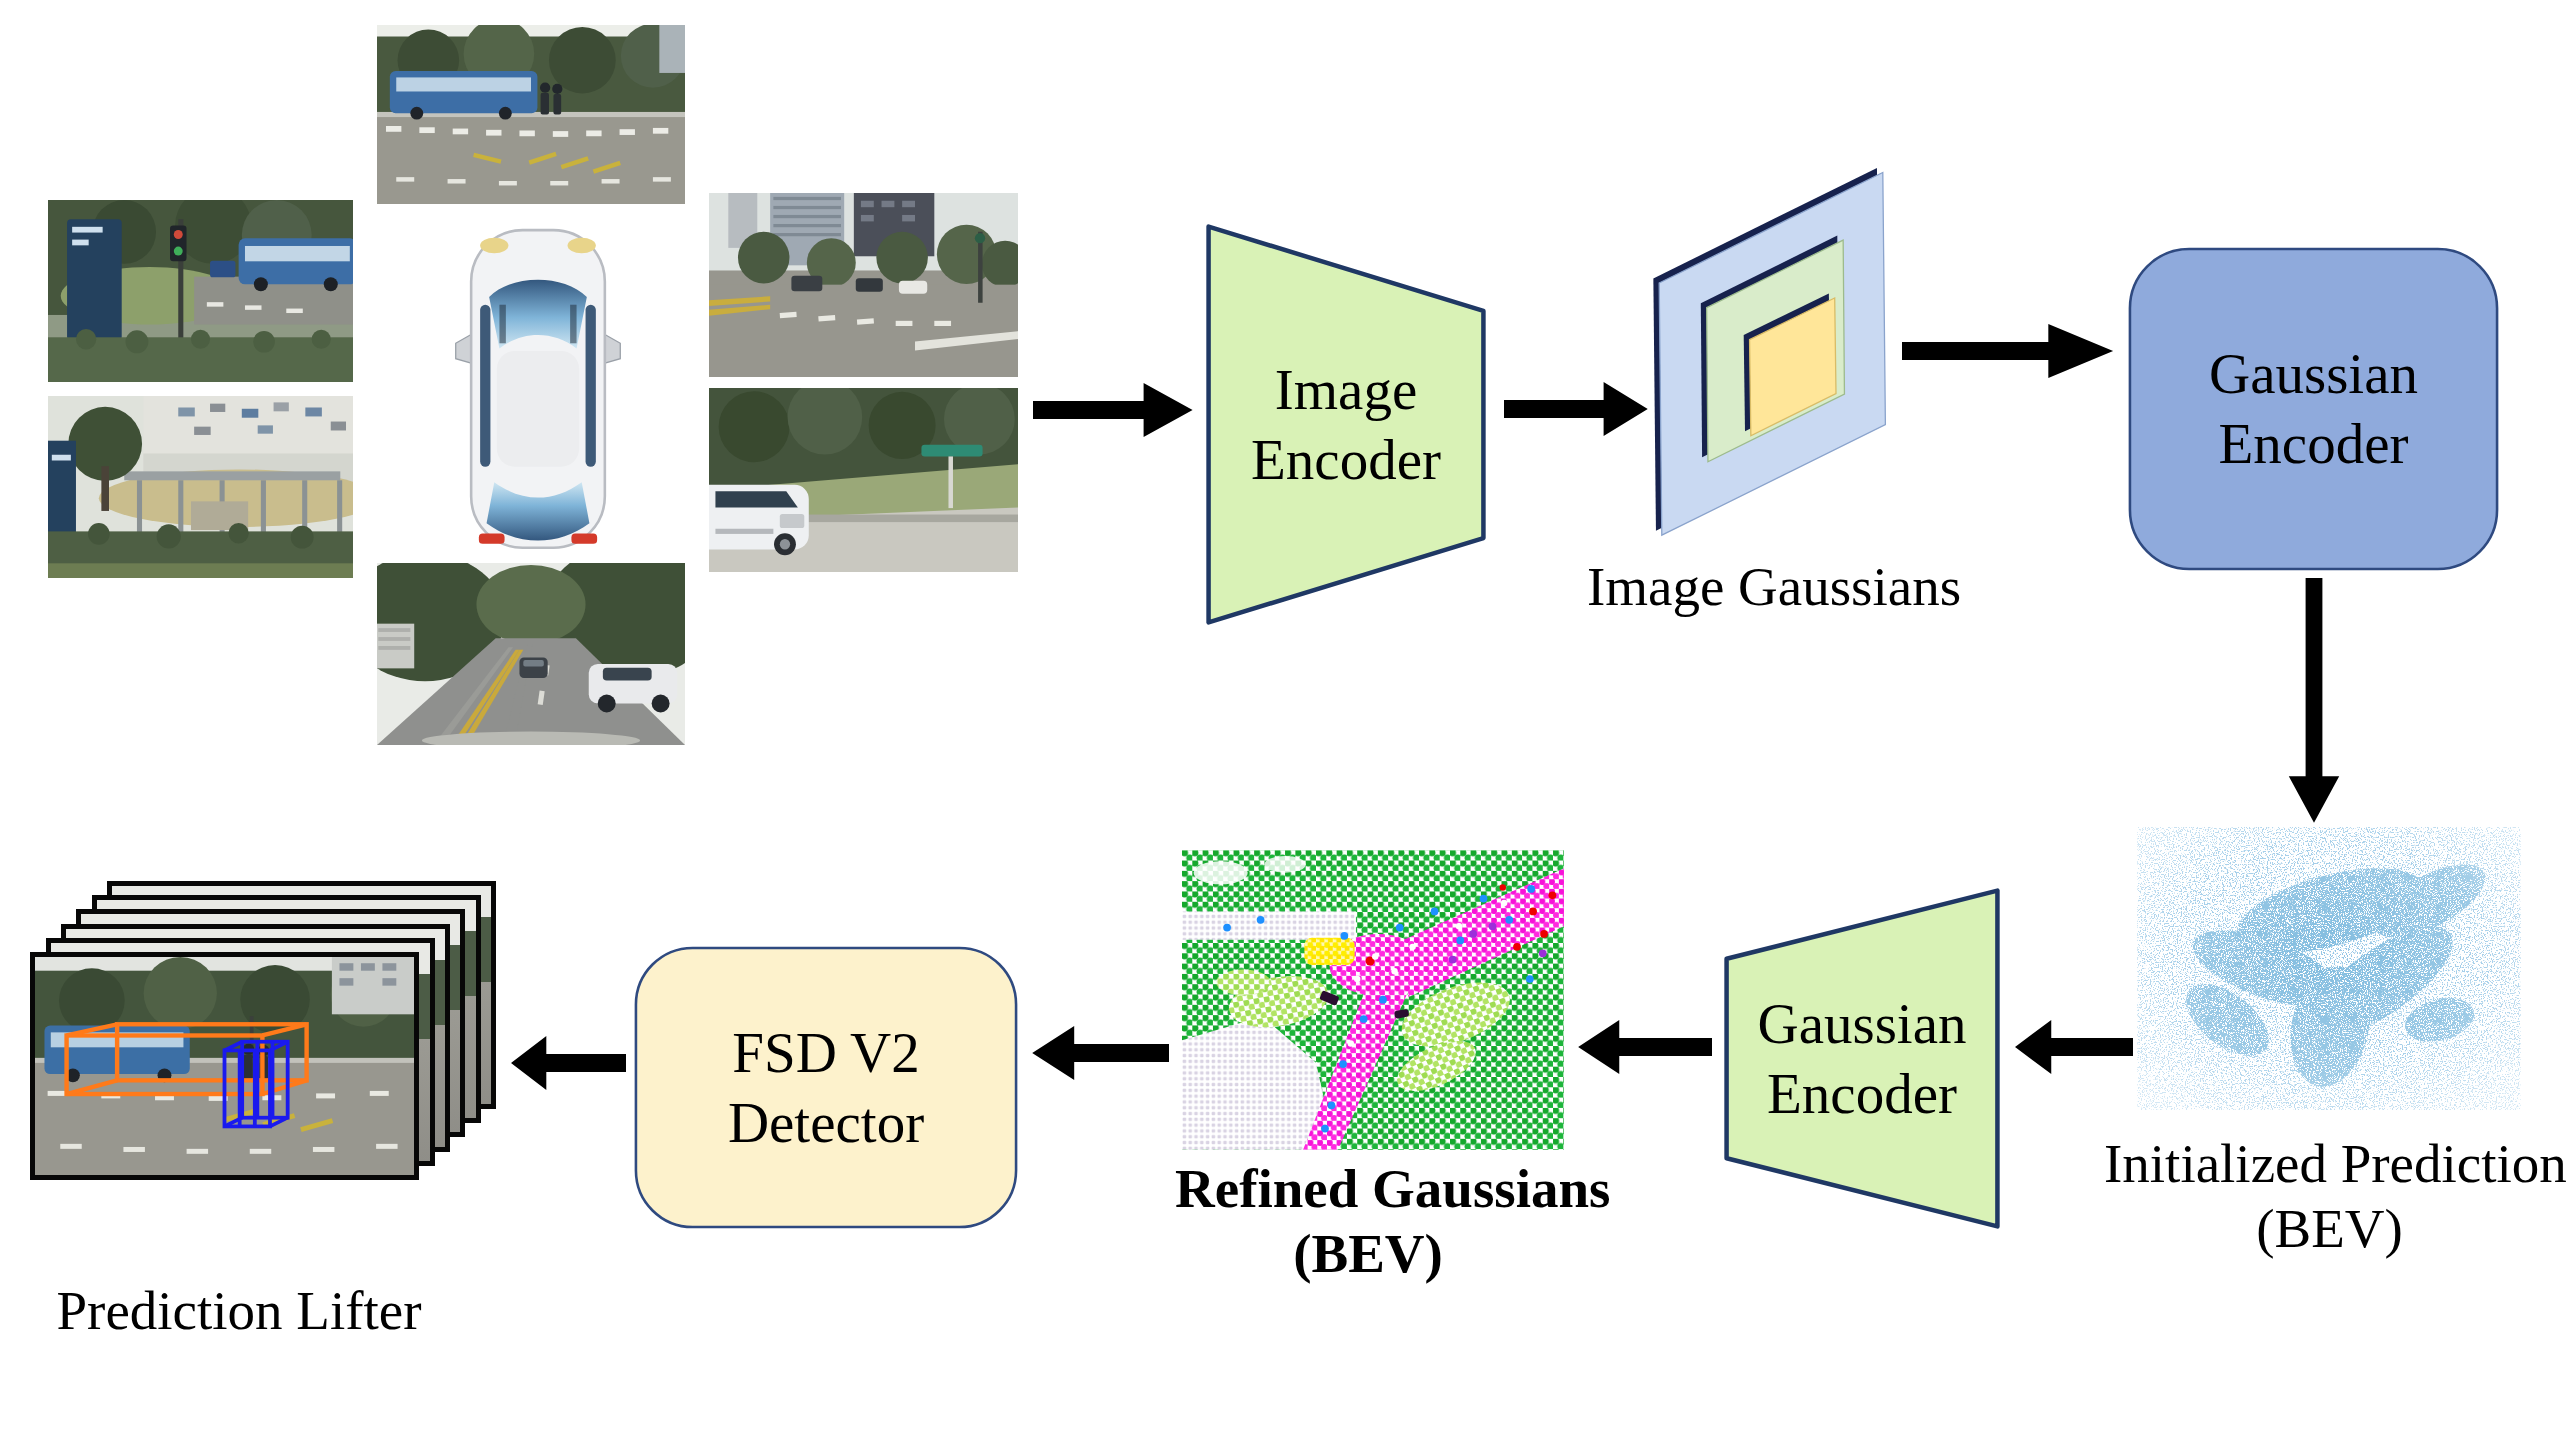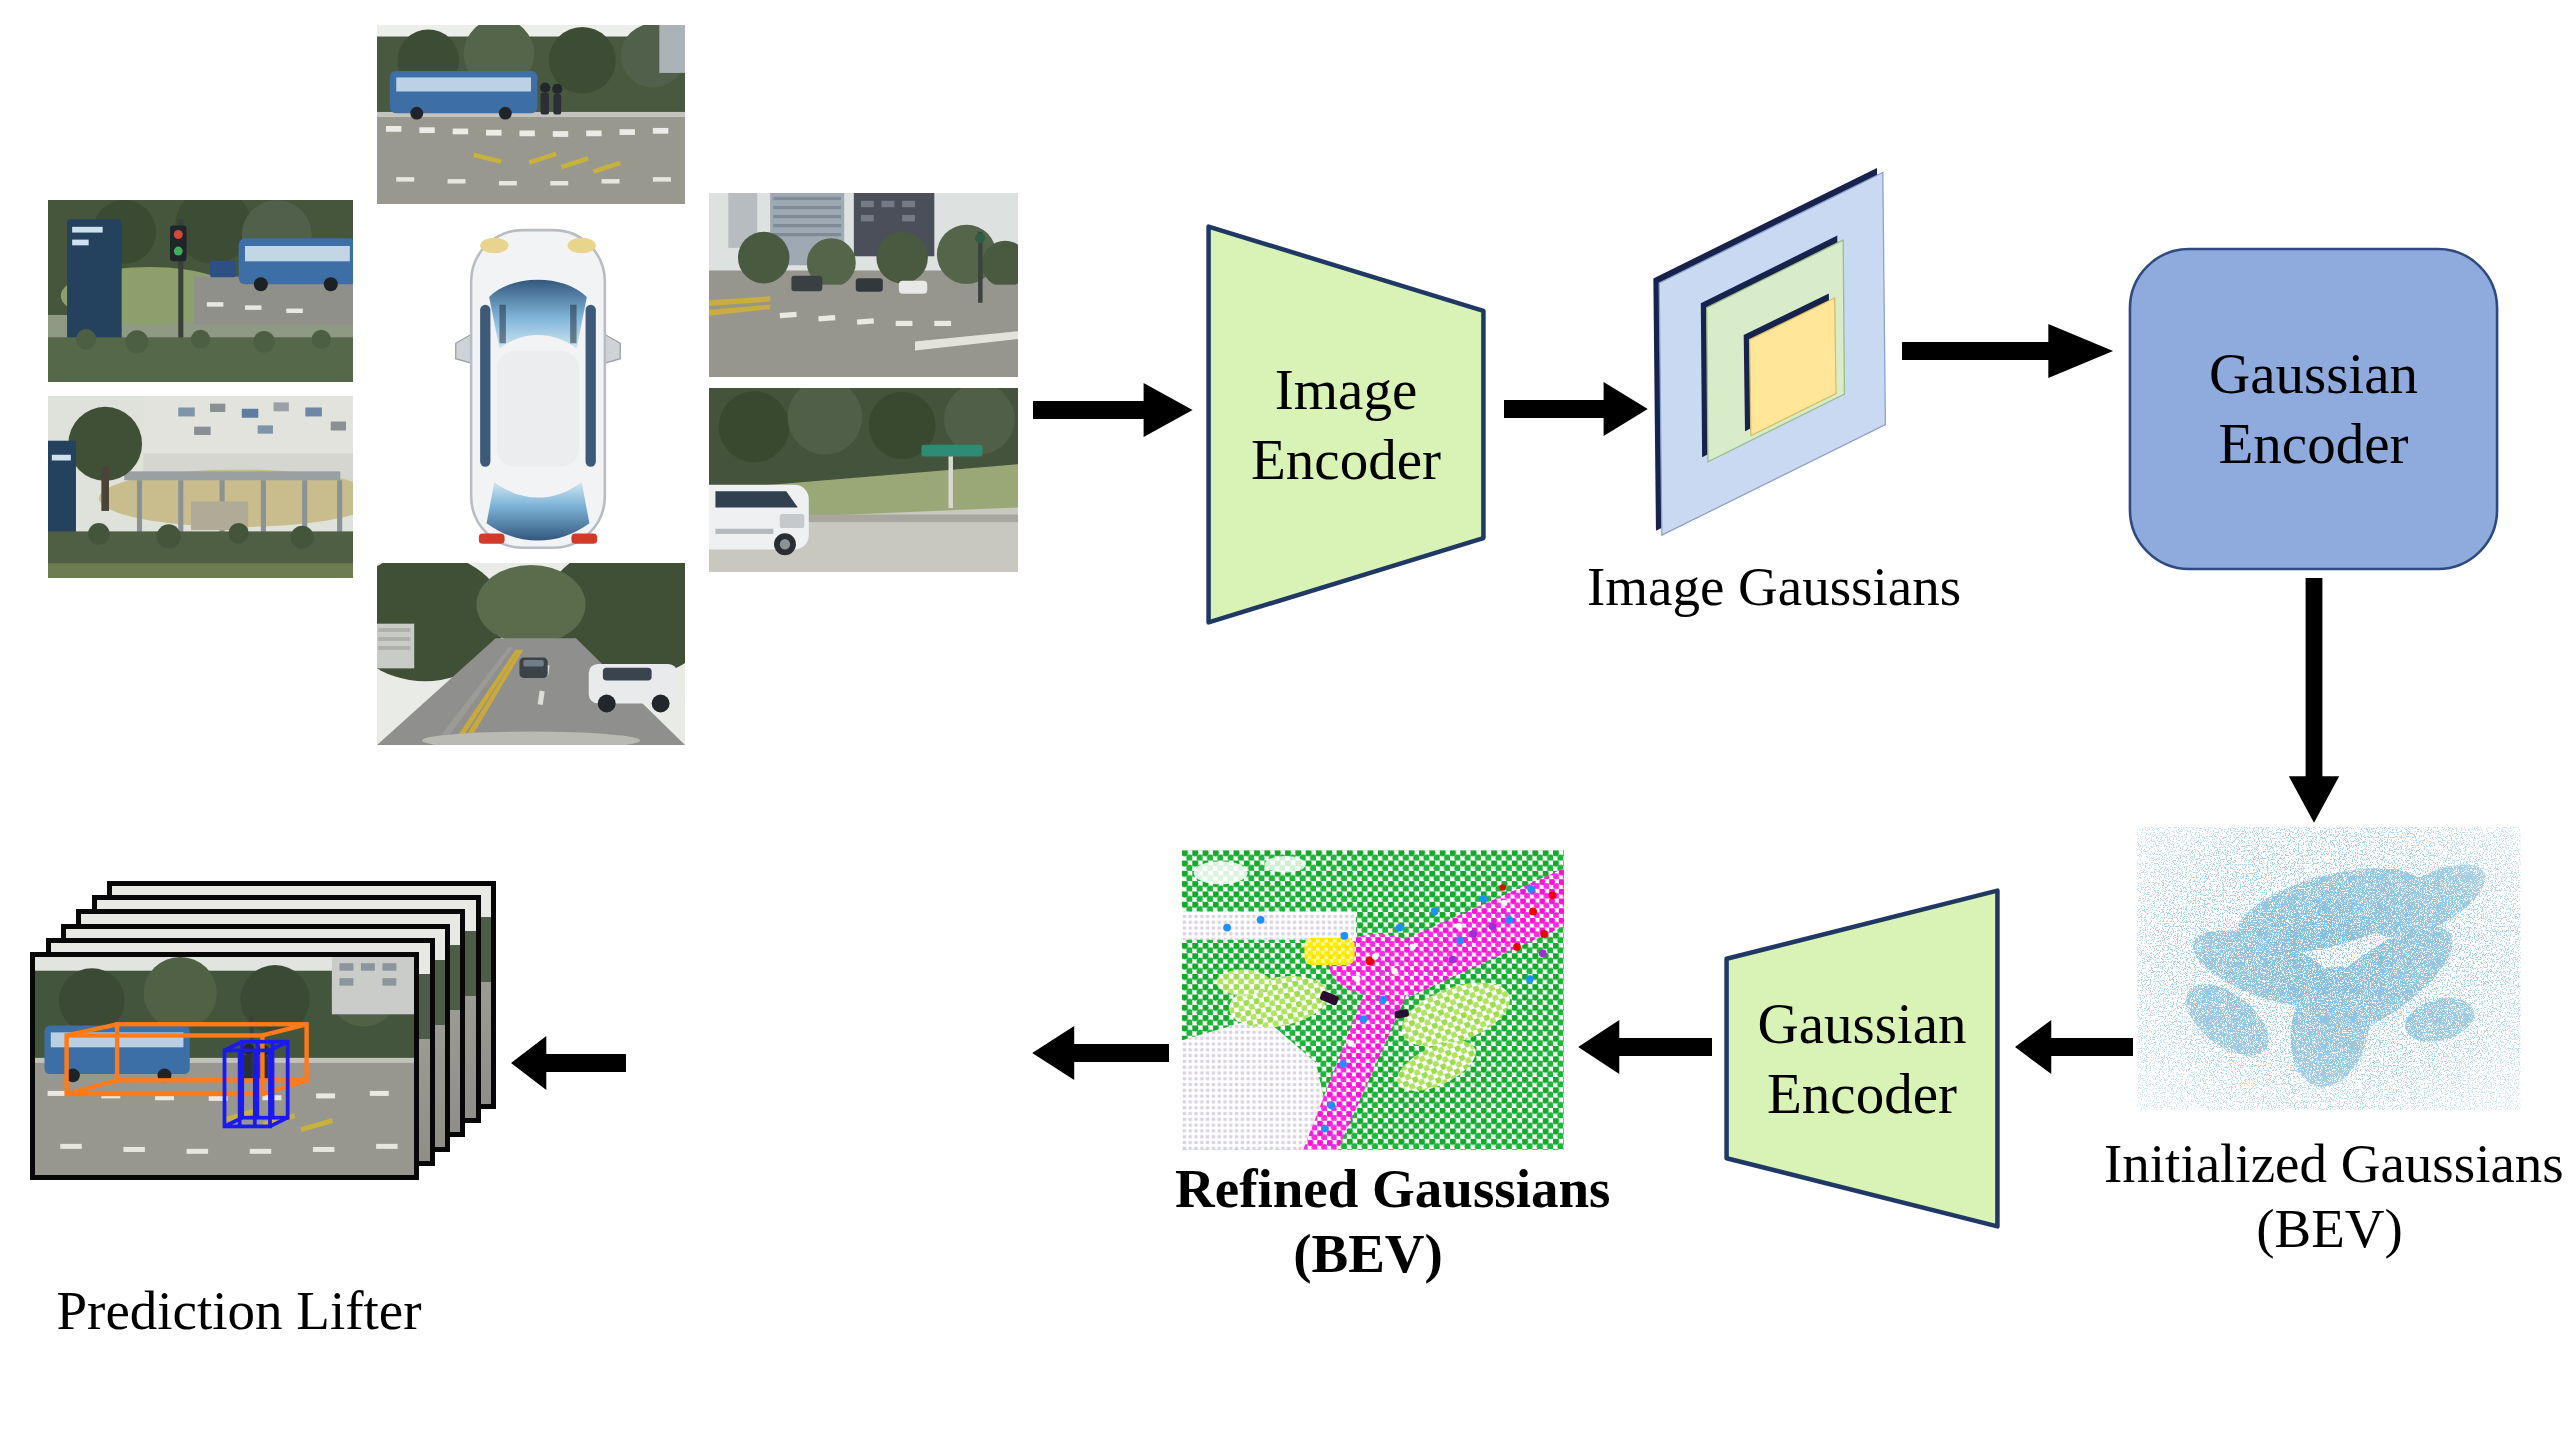--- a/index.html
+++ b/index.html
@@ -355,21 +355,21 @@
           </g>
         </mask>
       </defs>
       <g mask="url(#fadeMask)">
         <rect width="596" height="440" filter="url(#speckSparse)"></rect>
         <rect width="596" height="440" filter="url(#speckDense)" mask="url(#blobMask)"></rect>
       </g>
     </svg>
   </div>
   <div class="caption" style="left:2104px;top:1132px;width:451px;">
-    <span style="display:block">Initialized Gaussians</span>
+    <span style="display:block">Initialized Prediction</span>
     <span style="display:block">(BEV)</span>
   </div>
 
   <div class="arrow" style="left:2014px;top:1018px;width:119px;height:58px;">
     <svg viewBox="0 0 230 90" preserveAspectRatio="none">
         <polygon points="230,31 72,31 72,3 2,45 72,87 72,59 230,59" fill="#000000"></polygon>
       </svg>
   </div>
   <div class="arrow" style="left:1577px;top:1018px;width:135px;height:58px;">
     <svg viewBox="0 0 230 90" preserveAspectRatio="none">
@@ -480,20 +480,29 @@
       </g>
       <rect x="215" y="222" width="28" height="15" rx="4" transform="rotate(22 229 229)" fill="#2a0d30"></rect>
       <rect x="330" y="248" width="22" height="12" rx="4" transform="rotate(-10 341 254)" fill="#2a0d30"></rect>
     </svg>
   </div>
   <div class="caption" style="left:1175px;top:1157px;width:386px;font-weight:bold;">
     <span style="display:block">Refined Gaussians</span>
     <span style="display:block">(BEV)</span>
   </div>
 
+  <div class="nodebox" style="left:634px;top:946px;width:384px;height:283px;">
+    <svg viewBox="0 0 596 440" preserveAspectRatio="none">
+      <rect x="3" y="3" width="590" height="434" rx="88" stroke-width="4" fill="#fdf2cc" stroke="#2f4a80"></rect>
+    </svg>
+    <div class="nodelabel">
+      <span>FSD V2</span>
+      <span>Detector</span>
+    </div>
+  </div>
 
   <div class="abs" style="left:30px;top:881px;width:483px;height:329px;">
     <div class="pframe back" style="left:77px;top:0;"></div>
     <div class="pframe back" style="left:62px;top:14px;"></div>
     <div class="pframe back" style="left:46px;top:28px;"></div>
     <div class="pframe back" style="left:31px;top:43px;"></div>
     <div class="pframe back" style="left:15.5px;top:57px;"></div>
     <div class="pframe" style="left:0;top:71px;">
       <svg viewBox="0 0 600 350" preserveAspectRatio="none">
         <rect width="600" height="350" fill="#98978f"></rect>

